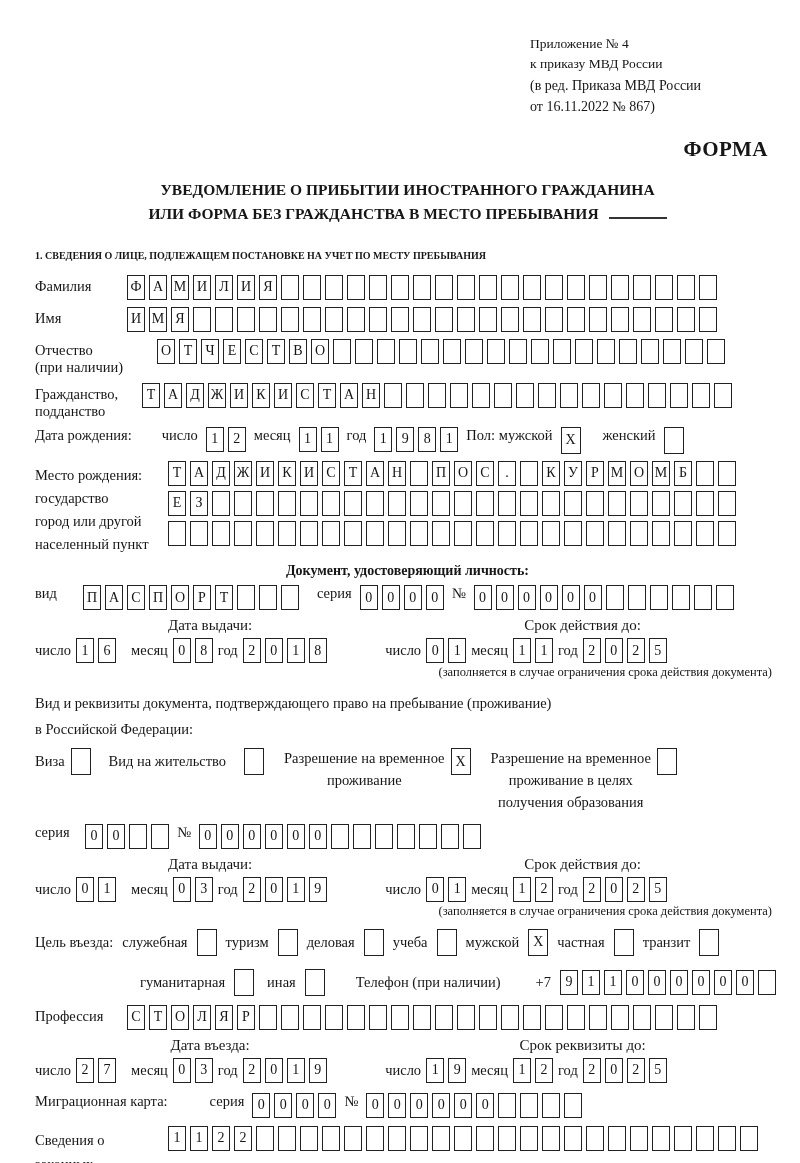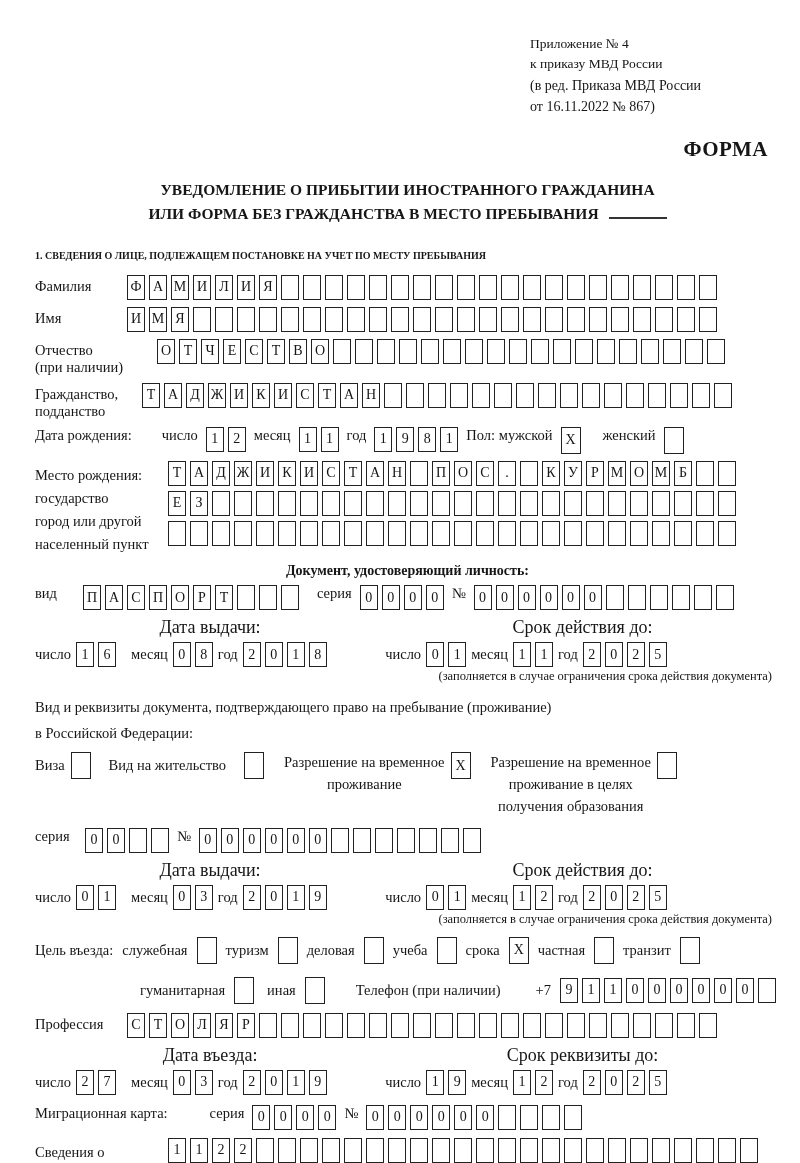--- a/index.html
+++ b/index.html
@@ -14,21 +14,21 @@
   .sect{font-weight:bold;font-size:10px;margin:24px 0 14px 0;}
   .row{display:flex;align-items:flex-start;margin-bottom:7px;}
   .row.vcenter{}
   .lbl{flex:0 0 auto;padding-top:3px;}
   .cells{display:flex;gap:4px;flex-wrap:nowrap;}
   .cells .cell{flex:0 0 auto;width:16px;height:23px;border:1.5px solid #222;
         display:flex;align-items:center;justify-content:center;font-size:14px;background:#fff;}
   .cells.cb .cell{width:18px;height:25px;}
   .stack{display:flex;flex-direction:column;gap:5px;}
   .mini{display:flex;align-items:center;gap:6px;}
-  .dualhead{display:flex;font-size:18px;margin:3px 0 4px 0;align-items:center;}
+  .dualhead{display:flex;font-size:15px;margin:3px 0 4px 0;align-items:center;}
   .dualhead .lhalf{flex:0 0 47%;text-align:center;}
   .dualhead .rhalf{flex:1 1 auto;text-align:center;}
   .daterow{display:flex;align-items:center;}
   .daterow .grp{display:flex;align-items:center;gap:5px;}
   .daterow .lgrp{flex:0 0 47%;}
   .note{font-size:12.5px;text-align:right;padding-right:8px;margin:2px 0 10px 0;}
   .intro{line-height:1.8;}
   .permits{display:flex;align-items:flex-start;gap:14px;margin:6px 0 10px 0;}
   .permits .plabel{text-align:center;line-height:1.5;}
   .purpose{display:flex;align-items:center;gap:9px;flex-wrap:nowrap;}
@@ -525,21 +525,21 @@
         <span class="cell"></span>
       </span>
     <span>деловая</span>
     <span class="cells cb">
         <span class="cell"></span>
       </span>
     <span>учеба</span>
     <span class="cells cb">
         <span class="cell"></span>
       </span>
-    <span>срока</span>
+    <span>мужской</span>
     <span class="cells cb">
         <span class="cell">X</span>
       </span>
     <span>частная</span>
     <span class="cells cb">
         <span class="cell"></span>
       </span>
     <span>транзит</span>
     <span class="cells cb">
         <span class="cell"></span>

